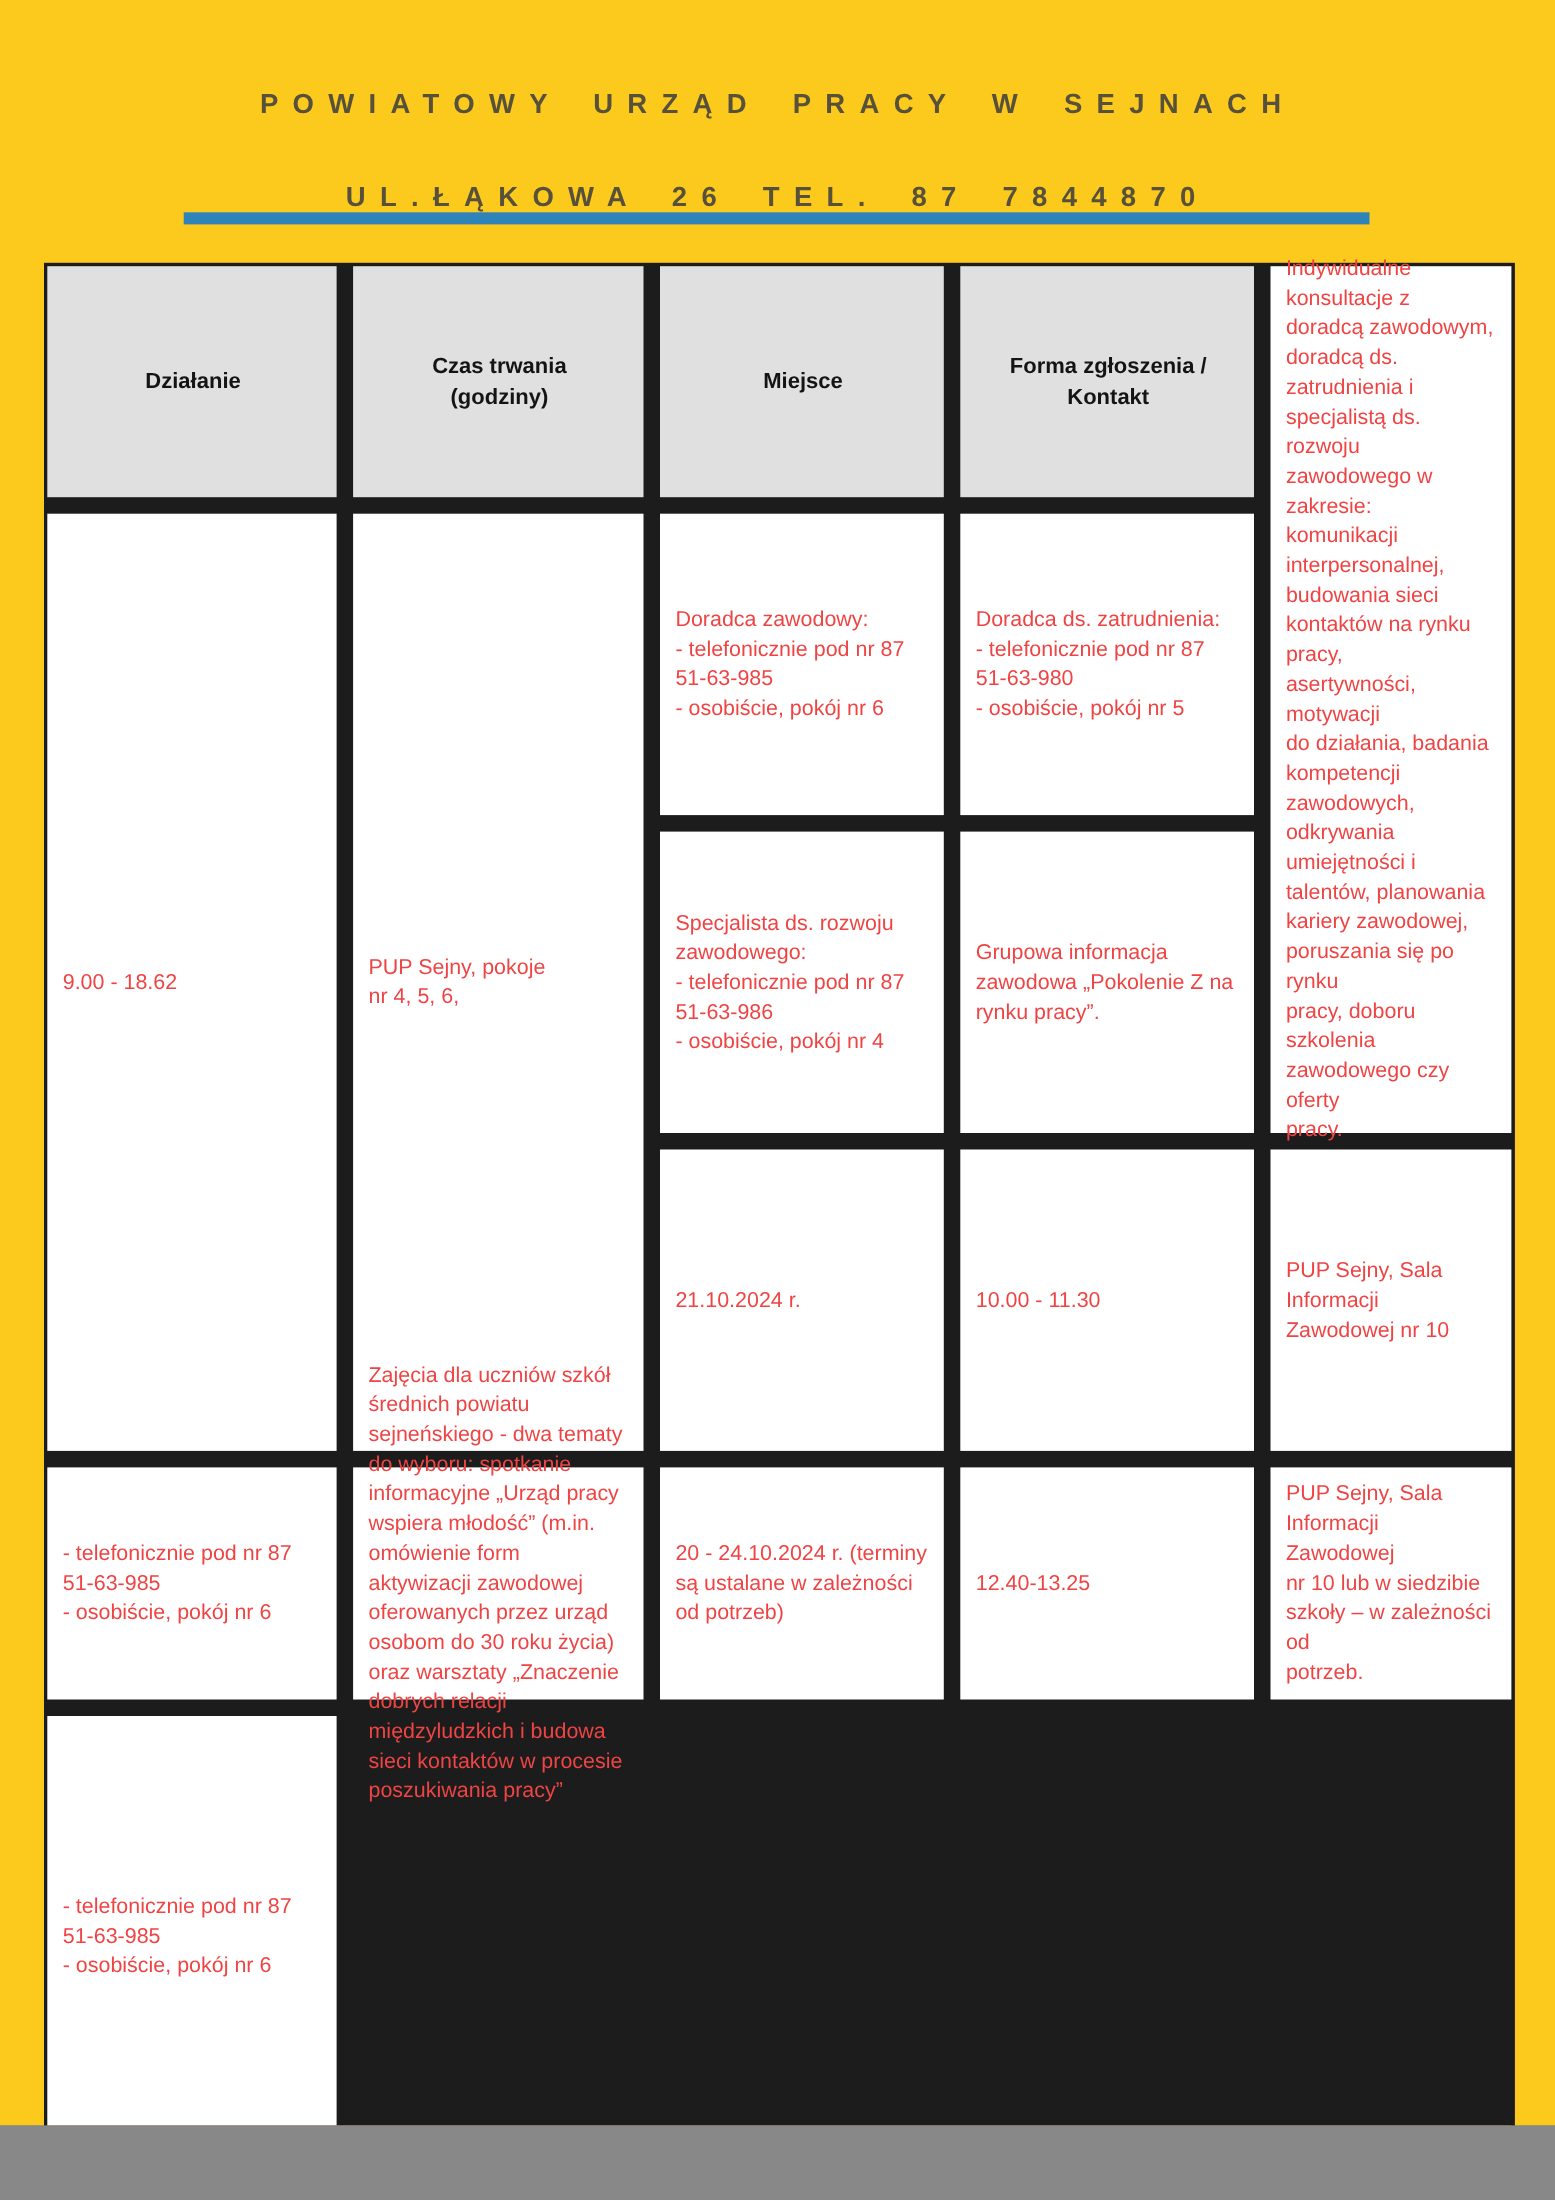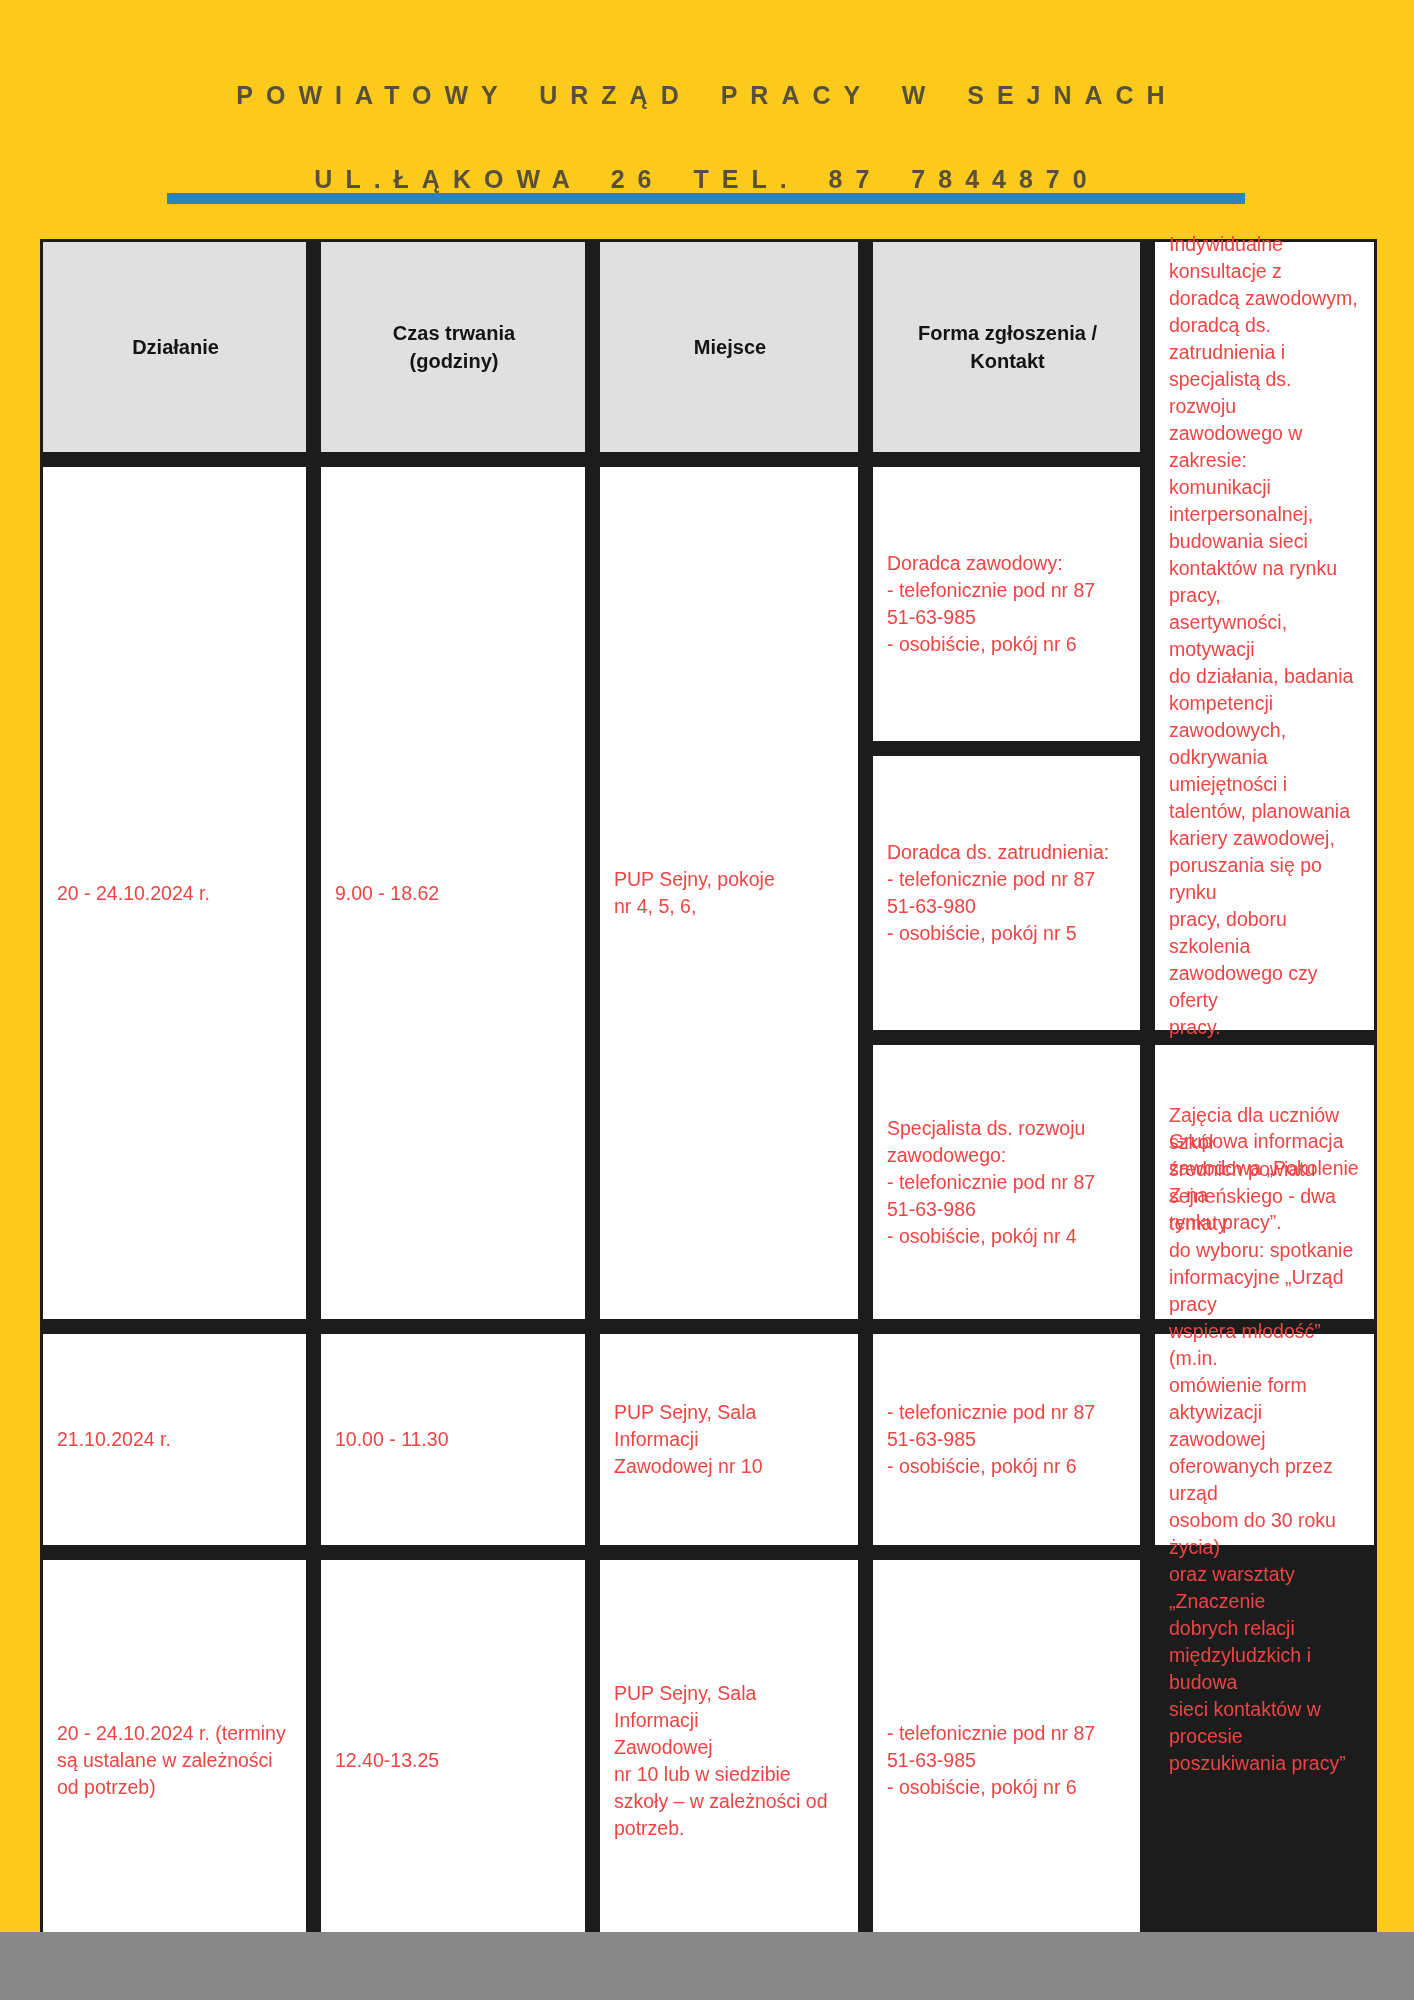--- a/index.html
+++ b/index.html
@@ -94,21 +94,20 @@
 asertywności, motywacji
 do działania, badania
 kompetencji zawodowych,
 odkrywania umiejętności i
 talentów, planowania
 kariery zawodowej,
 poruszania się po rynku
 pracy, doboru szkolenia
 zawodowego czy oferty
 pracy.</div>
-    <div class="cell span3">20 - 24.10.2024 r.</div>
     <div class="cell span3">9.00 - 18.62</div>
     <div class="cell span3">PUP Sejny, pokoje
 nr 4, 5, 6,</div>
     <div class="cell">Doradca zawodowy:
 - telefonicznie pod nr 87
 51-63-985
 - osobiście, pokój nr 6</div>
     <div class="cell">Doradca ds. zatrudnienia:
 - telefonicznie pod nr 87
 51-63-980

